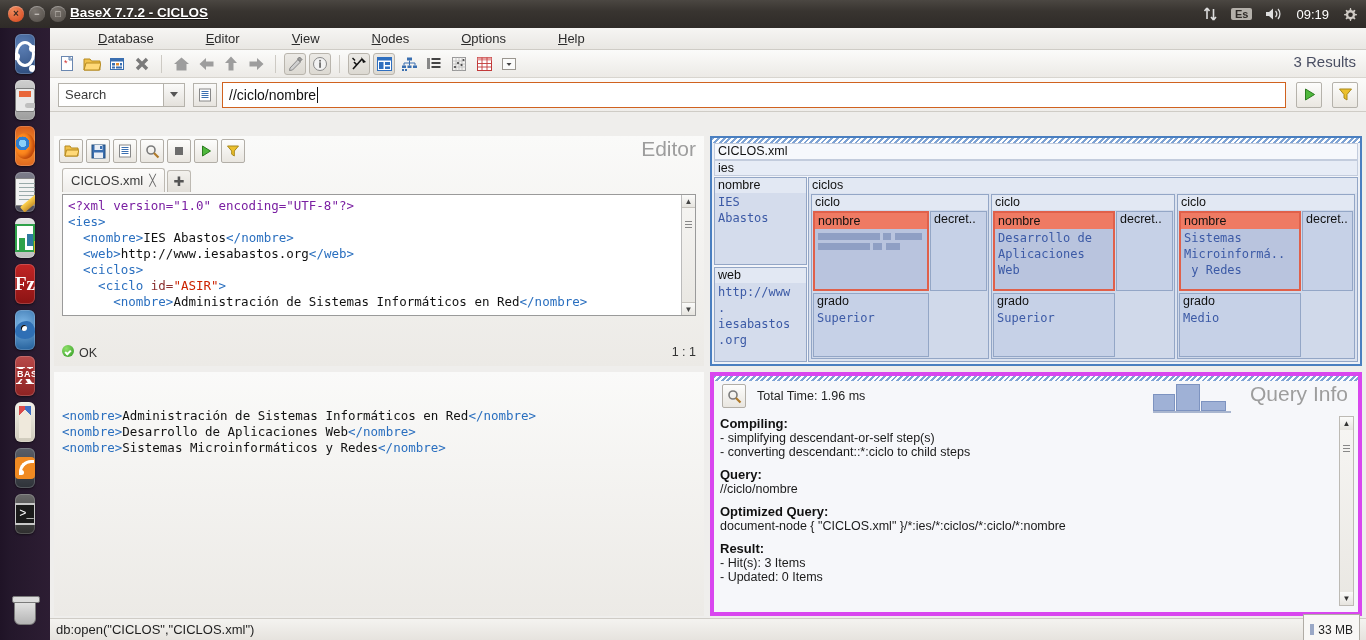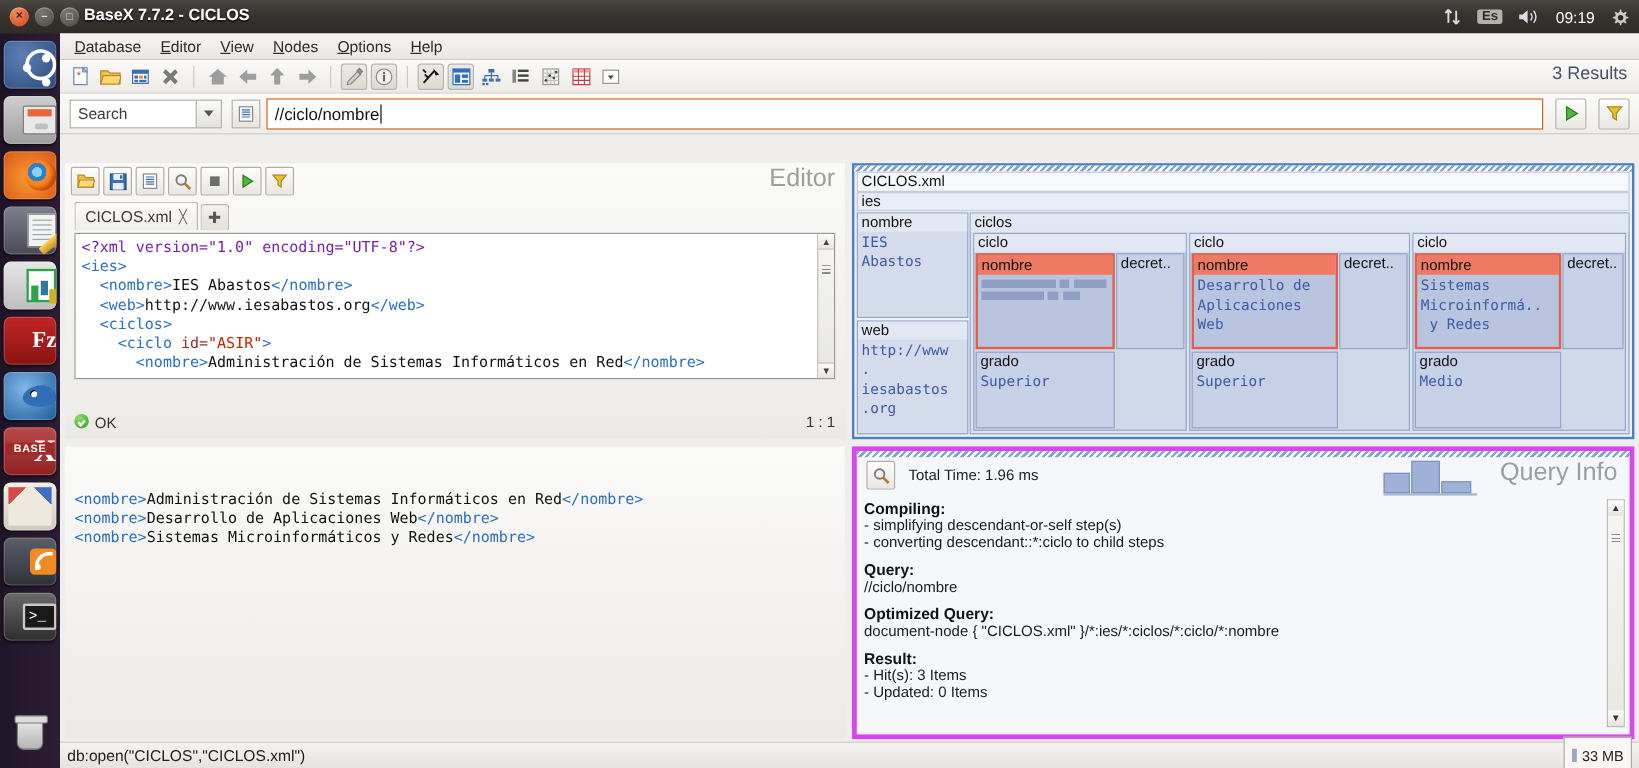--- a/index.html
+++ b/index.html
@@ -12,22 +12,22 @@
   .screen { position:relative; width:1366px; height:640px; }
 
   
   .launcher {
     position:absolute; left:0; top:0; width:50px; height:640px;
     background:linear-gradient(to right,#2c0e18 0%,#37202c 18%,#2b1a26 100%);
     background-color:#2b1624;
   }
   .launcher-inner { position:absolute; top:28px; left:0; width:50px; bottom:0;
      background:linear-gradient(to right, rgba(30,20,40,.9), rgba(45,30,55,.75)); }
-  .lnk { position:relative; width:44px; height:40px; margin:6px auto 0; border-radius:6px;
-         display:flex; align-items:center; justify-content:flex-end; overflow:hidden;
+  .lnk { position:relative; width:20px; height:40px; margin:6px auto 0; border-radius:6px;
+         display:flex; align-items:center; justify-content:center; overflow:hidden;
          box-shadow: inset 0 0 0 1px rgba(255,255,255,.18), 0 1px 2px rgba(0,0,0,.5); }
   .lnk.pin::before { content:""; position:absolute; left:-6px; top:50%; margin-top:-4px;
         border-top:4px solid transparent; border-bottom:4px solid transparent;
         border-left:5px solid #d8d8d8; }
   .ico-ubuntu { background:radial-gradient(circle at 35% 30%, #5c7fb5, #2b4a7a); }
   .ico-ubuntu .glyph { width:26px;height:26px;border-radius:50%;border:3px solid #fff;
         position:relative; }
   .ico-ubuntu .glyph::after{content:"";position:absolute;width:7px;height:7px;border-radius:50%;
         background:#fff;left:-5px;top:9px;box-shadow:16px -8px 0 #fff,16px 12px 0 #fff;}
   .ico-files { background:linear-gradient(#cfcfcf,#9d9d9d); }
@@ -85,31 +85,31 @@
   .wbtns{position:absolute;left:8px;top:6px;display:flex;gap:5px;}
   .wb{width:16px;height:16px;border-radius:50%;position:relative;
       box-shadow:inset 0 1px 1px rgba(255,255,255,.35);}
   .wb.close{background:radial-gradient(circle at 35% 30%,#f08a5c,#d3441b);}
   .wb.min{background:radial-gradient(circle at 35% 30%,#7c7670,#504b46);}
   .wb.max{background:radial-gradient(circle at 35% 30%,#7c7670,#504b46);}
   .wb span{position:absolute;inset:0;display:flex;align-items:center;justify-content:center;
       font-size:10px;color:#3a2a22;font-weight:bold;line-height:1;}
   .wb.min span,.wb.max span{color:#d9d4cf;font-size:9px;}
   .wtitle{position:absolute;left:70px;top:5px;font-weight:bold;font-size:13.5px;color:#fff;
-      text-shadow:0 1px 1px rgba(0,0,0,.6);}
+      text-shadow:0 1px 1px rgba(0,0,0,.6);text-decoration:underline;}
   .tray{position:absolute;right:8px;top:0;height:28px;display:flex;align-items:center;gap:13px;color:#ddd;}
   .tray .it{display:flex;align-items:center;font-size:12px;}
   .tray .kb{background:#b4b0aa;color:#2f2b28;border-radius:2px;padding:0 4px;font-size:11px;font-weight:bold;}
   .tray .clock{font-size:13px;color:#fff;}
 
   
   .app{position:absolute;left:50px;top:28px;width:1316px;height:612px;background:#efeeec;}
   .menubar{height:22px;display:flex;align-items:center;padding-left:5px;gap:2px;
       background:linear-gradient(#f6f5f3,#e9e7e3);border-bottom:1px solid #cfccc6;}
-  .menubar .mi{padding:2px 7px;font-size:13px;color:#2c2c2c;}
+  .menubar .mi{padding:2px 7px;font-size:13px;color:#2c2c2c;margin-left:36px;}
   .menubar .mi u{text-decoration:underline;}
 
   .toolbar{height:28px;display:flex;align-items:center;gap:3px;padding:0 6px;
       background:linear-gradient(#fbfbfa,#eceae6);border-bottom:1px solid #d8d5cf;position:relative;}
   .tb{width:22px;height:22px;display:flex;align-items:center;justify-content:center;border-radius:3px;}
   .tb.sel{background:linear-gradient(#eceae6,#dcd9d2);border:1px solid #b9b5ad;}
   .tbsep{width:1px;height:18px;background:#cdcac4;margin:0 5px;}
   .results-lbl{position:absolute;right:10px;top:3px;font-size:15px;color:#4a4f63;}
 
   .searchrow{height:34px;display:flex;align-items:center;gap:5px;padding:0 8px;

